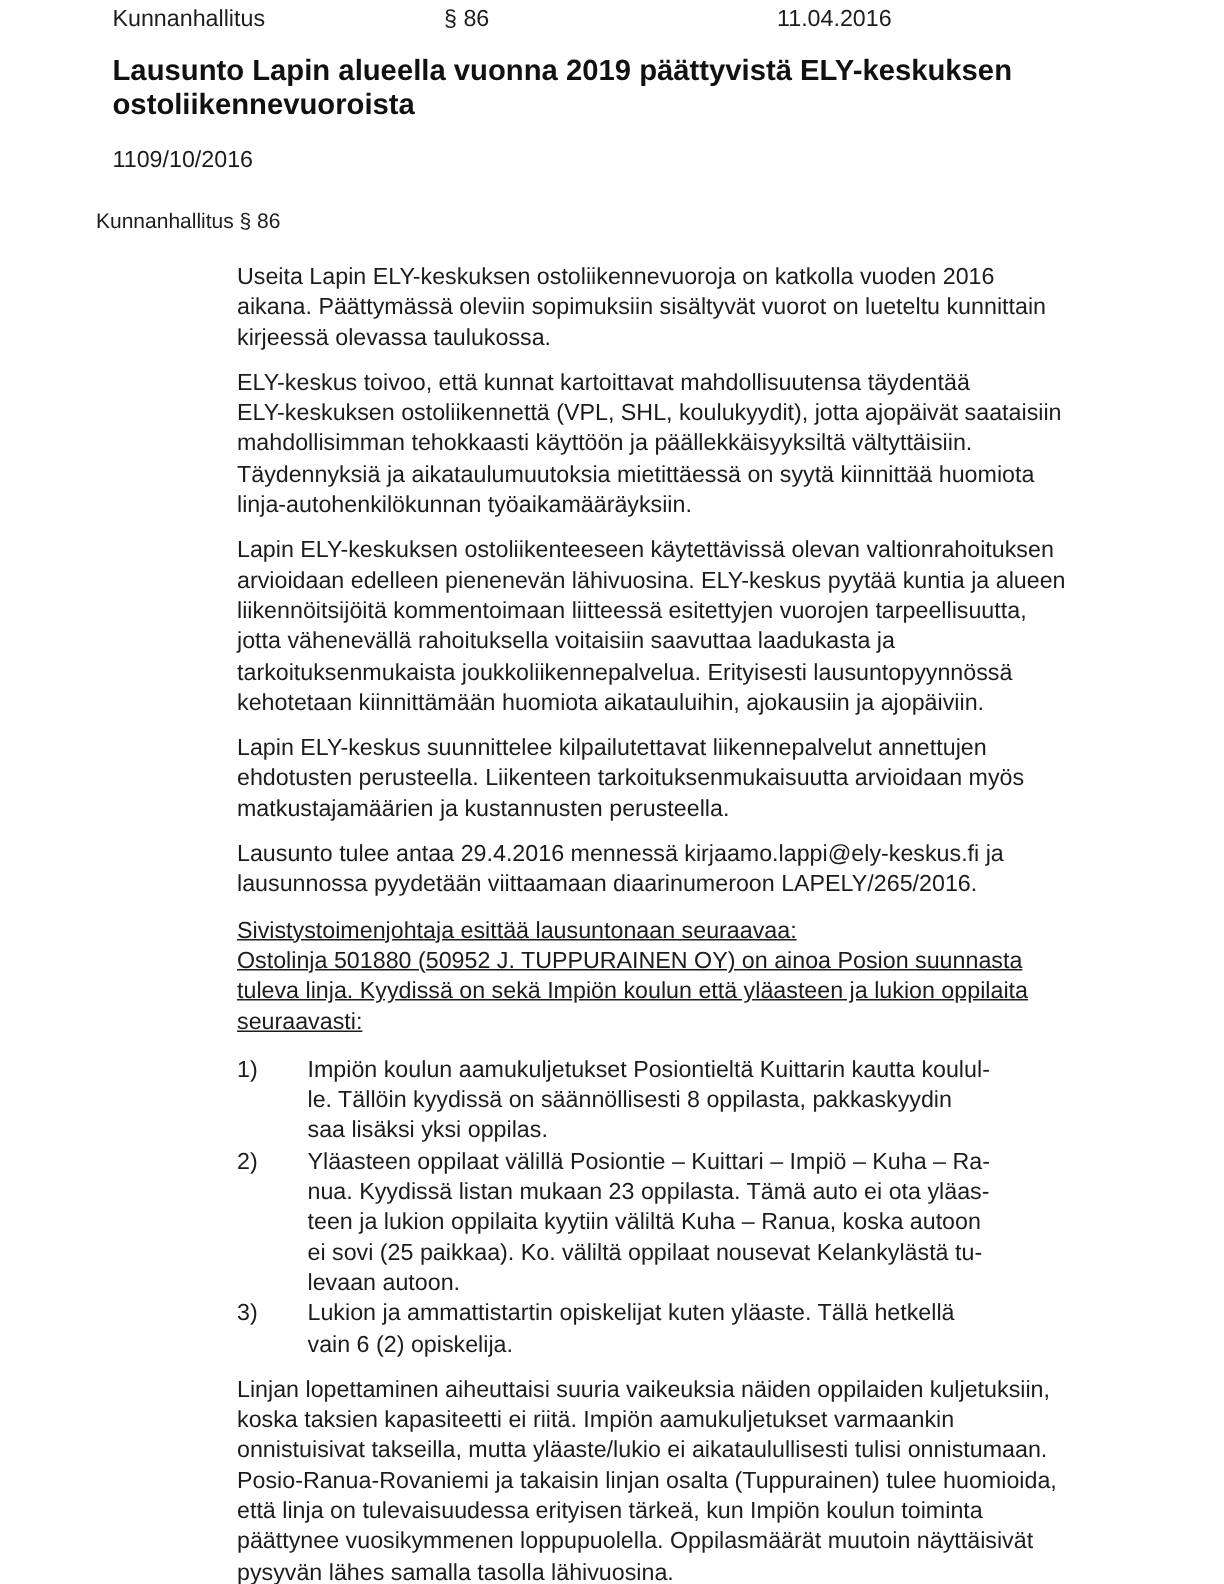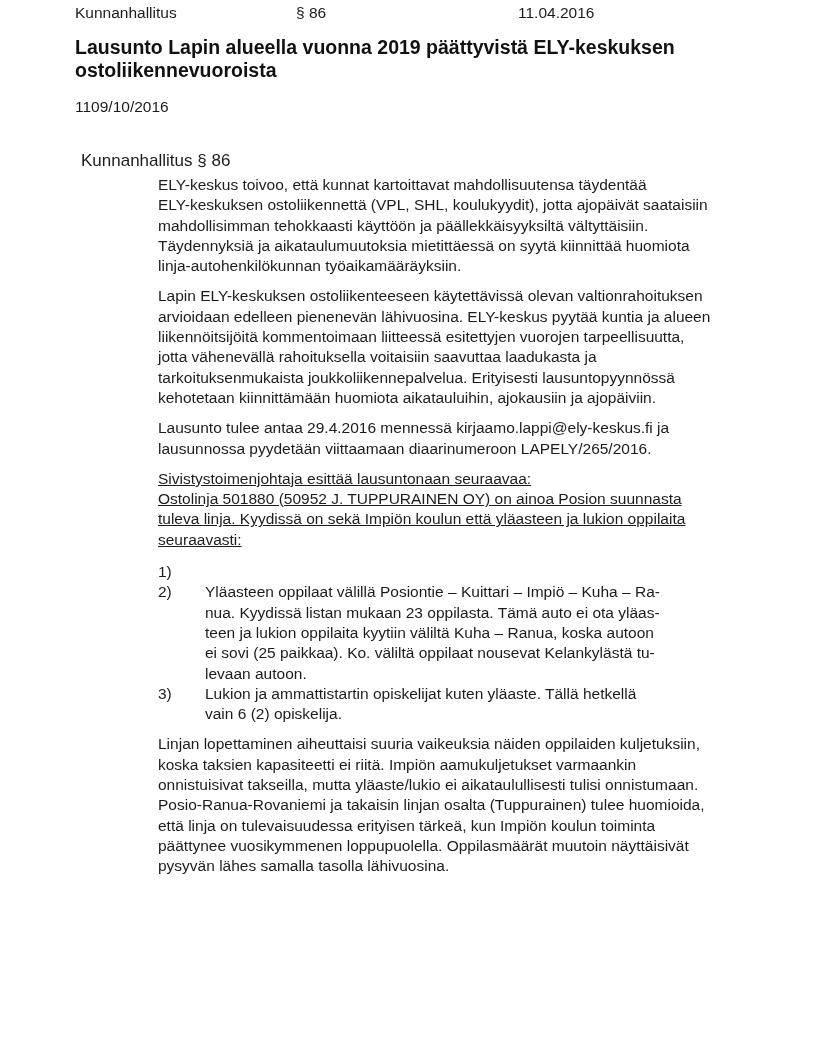--- a/index.html
+++ b/index.html
@@ -22,21 +22,21 @@
     position: absolute;
     left: 75px;
     top: 36px;
     font-size: 19.5px;
     font-weight: bold;
     line-height: 23px;
     white-space: pre;
     color: #111111;
   }
   .record-number { position: absolute; left: 75px; top: 98px; font-size: 15.5px; }
-  .section-heading { position: absolute; left: 81px; top: 139px; font-size: 17px; margin-top: 12px; }
+  .section-heading { position: absolute; left: 64px; top: 139px; font-size: 14px; }
   .doc-body {
     position: absolute;
     left: 158px;
     top: 175px;
     width: 640px;
     font-size: 15.5px;
     line-height: 20.3px;
   }
   .para { white-space: pre; margin-bottom: 10px; }
   .para.no-gap { margin-bottom: 12px; text-decoration: underline; }
@@ -57,41 +57,50 @@
   </div>
 
   <h1 class="doc-title">Lausunto Lapin alueella vuonna 2019 päättyvistä ELY-keskuksen
 ostoliikennevuoroista</h1>
 
   <div class="record-number">1109/10/2016</div>
 
   <div class="section-heading">Kunnanhallitus § 86</div>
 
   <div class="doc-body">
+    <div class="para">Useita Lapin ELY-keskuksen ostoliikennevuoroja on katkolla vuoden 2016
+aikana. Päättymässä oleviin sopimuksiin sisältyvät vuorot on lueteltu kunnittain
+kirjeessä olevassa taulukossa.</div>
     <div class="para">ELY-keskus toivoo, että kunnat kartoittavat mahdollisuutensa täydentää
 ELY-keskuksen ostoliikennettä (VPL, SHL, koulukyydit), jotta ajopäivät saataisiin
 mahdollisimman tehokkaasti käyttöön ja päällekkäisyyksiltä vältyttäisiin.
 Täydennyksiä ja aikataulumuutoksia mietittäessä on syytä kiinnittää huomiota
 linja-autohenkilökunnan työaikamääräyksiin.</div>
     <div class="para">Lapin ELY-keskuksen ostoliikenteeseen käytettävissä olevan valtionrahoituksen
 arvioidaan edelleen pienenevän lähivuosina. ELY-keskus pyytää kuntia ja alueen
 liikennöitsijöitä kommentoimaan liitteessä esitettyjen vuorojen tarpeellisuutta,
 jotta vähenevällä rahoituksella voitaisiin saavuttaa laadukasta ja
 tarkoituksenmukaista joukkoliikennepalvelua. Erityisesti lausuntopyynnössä
 kehotetaan kiinnittämään huomiota aikatauluihin, ajokausiin ja ajopäiviin.</div>
+    <div class="para">Lapin ELY-keskus suunnittelee kilpailutettavat liikennepalvelut annettujen
+ehdotusten perusteella. Liikenteen tarkoituksenmukaisuutta arvioidaan myös
+matkustajamäärien ja kustannusten perusteella.</div>
     <div class="para">Lausunto tulee antaa 29.4.2016 mennessä kirjaamo.lappi@ely-keskus.fi ja
 lausunnossa pyydetään viittaamaan diaarinumeroon LAPELY/265/2016.</div>
     <div class="para no-gap">Sivistystoimenjohtaja esittää lausuntonaan seuraavaa:
 Ostolinja 501880 (50952 J. TUPPURAINEN OY) on ainoa Posion suunnasta
 tuleva linja. Kyydissä on sekä Impiön koulun että yläasteen ja lukion oppilaita
 seuraavasti:</div>
 
     <div class="numbered-list">
       <div class="list-item">
         <span class="list-item-number">1)</span>
+        <span class="list-item-text">Impiön koulun aamukuljetukset Posiontieltä Kuittarin kautta koulul-
+le. Tällöin kyydissä on säännöllisesti 8 oppilasta, pakkaskyydin
+saa lisäksi yksi oppilas.</span>
       </div>
       <div class="list-item">
         <span class="list-item-number">2)</span>
         <span class="list-item-text">Yläasteen oppilaat välillä Posiontie – Kuittari – Impiö – Kuha – Ra-
 nua. Kyydissä listan mukaan 23 oppilasta. Tämä auto ei ota yläas-
 teen ja lukion oppilaita kyytiin väliltä Kuha – Ranua, koska autoon
 ei sovi (25 paikkaa). Ko. väliltä oppilaat nousevat Kelankylästä tu-
 levaan autoon.</span>
       </div>
       <div class="list-item">

